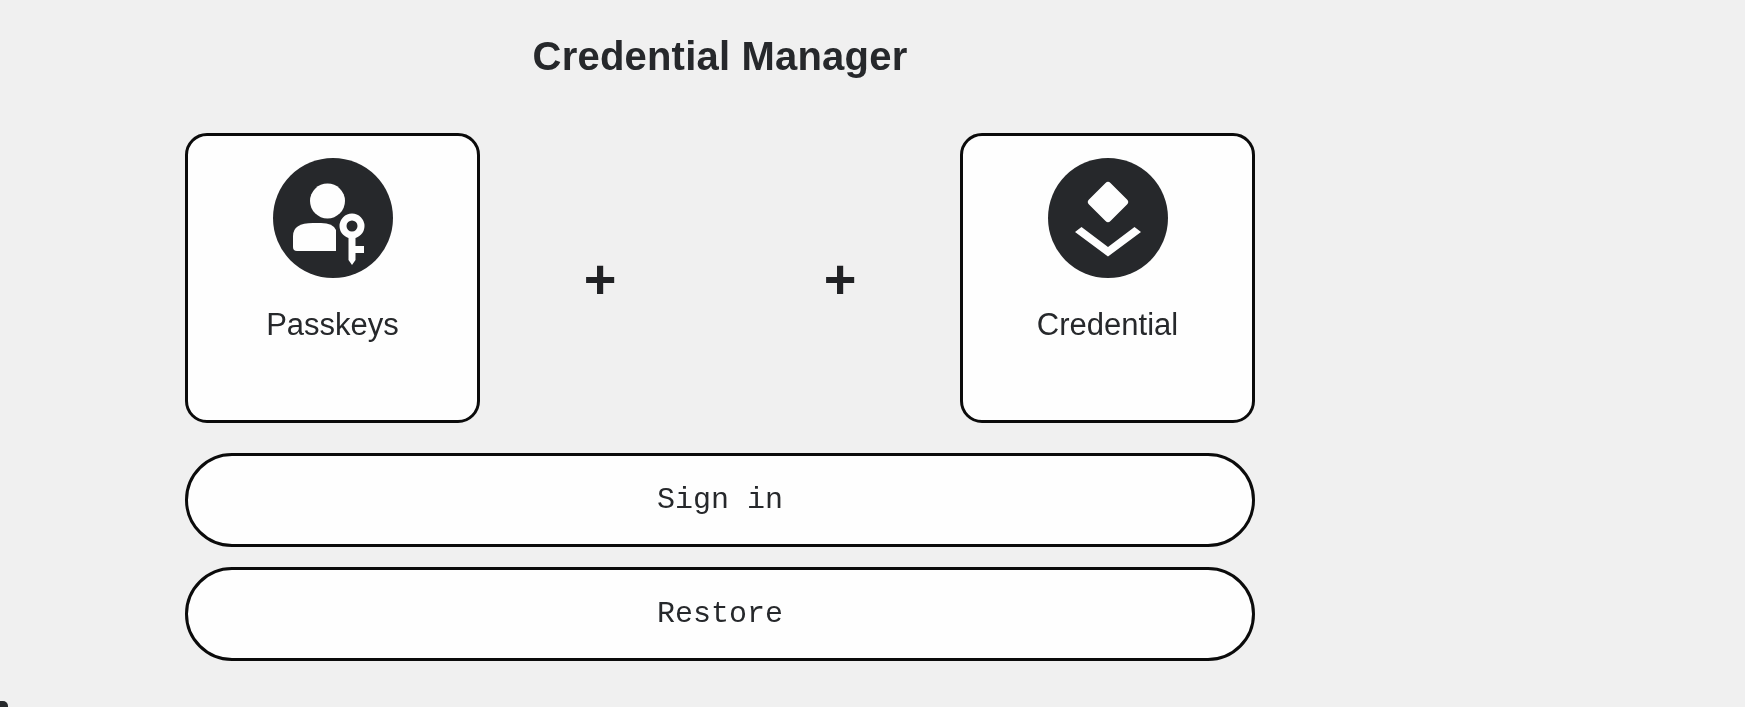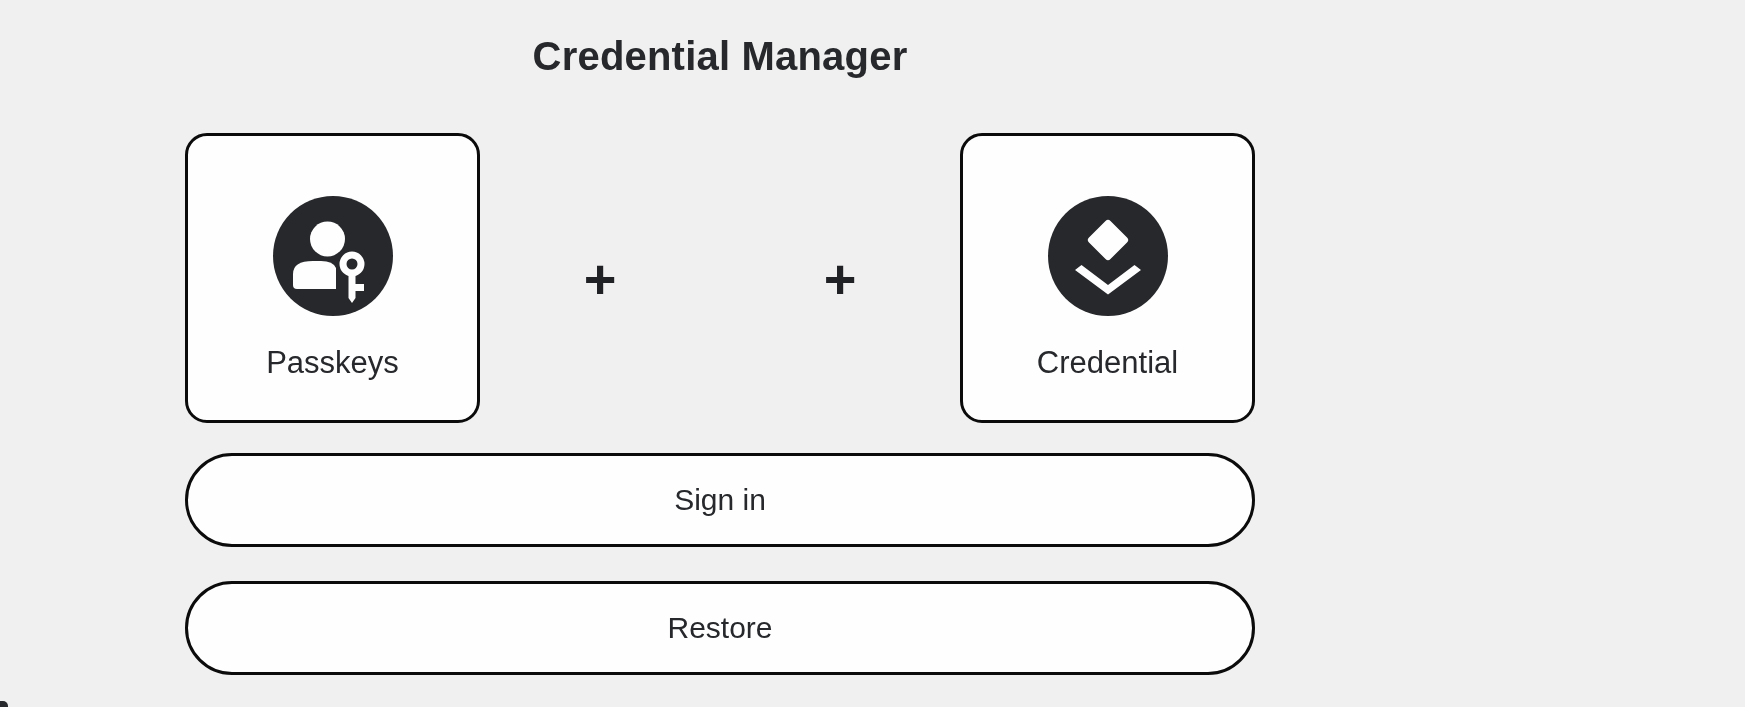--- a/index.html
+++ b/index.html
@@ -45,21 +45,20 @@
   }
   .cred-card{
     width:295px;
     height:290px;
     background:var(--card-bg);
     border:3.5px solid var(--border);
     border-radius:22px;
     display:flex;
     flex-direction:column;
     align-items:center;
-    justify-content:center;
     padding-top:22px;
     gap:28px;
   }
   .icon-circle{
     width:120px;
     height:120px;
     border-radius:50%;
     background:var(--icon-circle);
     display:flex;
     align-items:center;
@@ -83,29 +82,29 @@
     color:var(--plus);
     user-select:none;
   }
   .pill-button{
     display:block;
     width:1070px;
     height:94px;
     background:var(--card-bg);
     border:3.5px solid var(--border);
     border-radius:47px;
-    font-family:Liberation Sans, sans-serif;
+    font-family:Liberation Mono, monospace;
     font-size:30px;
     color:var(--text);
     text-align:center;
     cursor:pointer;
     padding:0;
   }
   .signin-btn{margin-top:30px;}
-  .restore-btn{margin-top:34px;}
+  .restore-btn{margin-top:20px;}
   .corner-artifact{
     position:absolute;
     left:0;
     bottom:0;
     width:8px;
     height:6px;
     background:var(--icon-circle);
     border-radius:0 5px 0 0;
   }
 </style>

